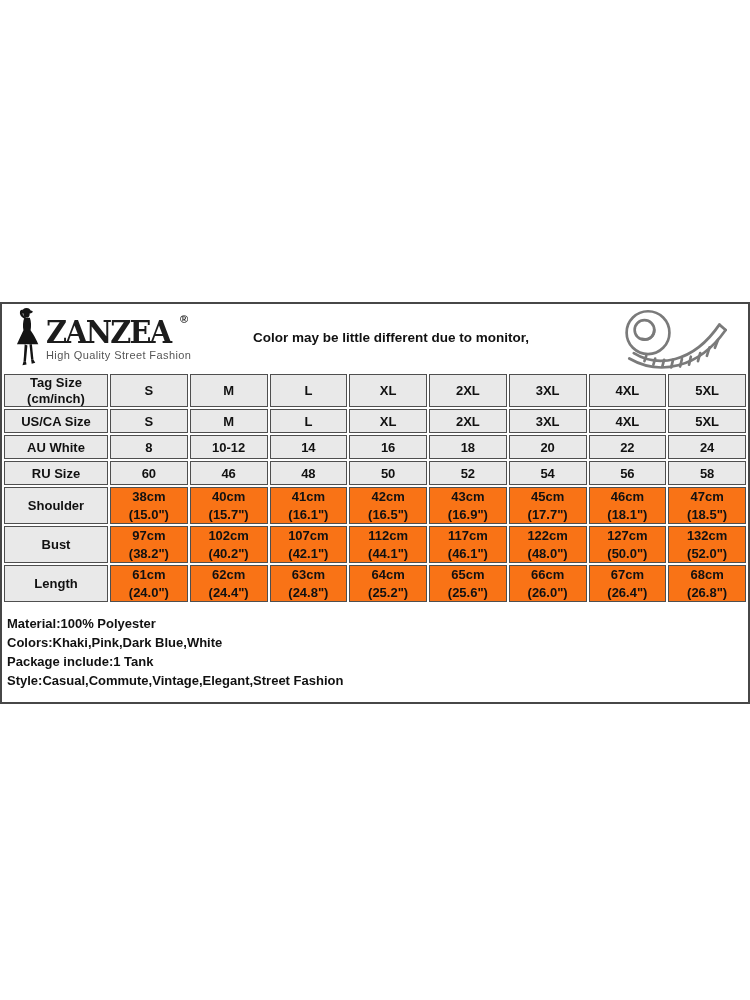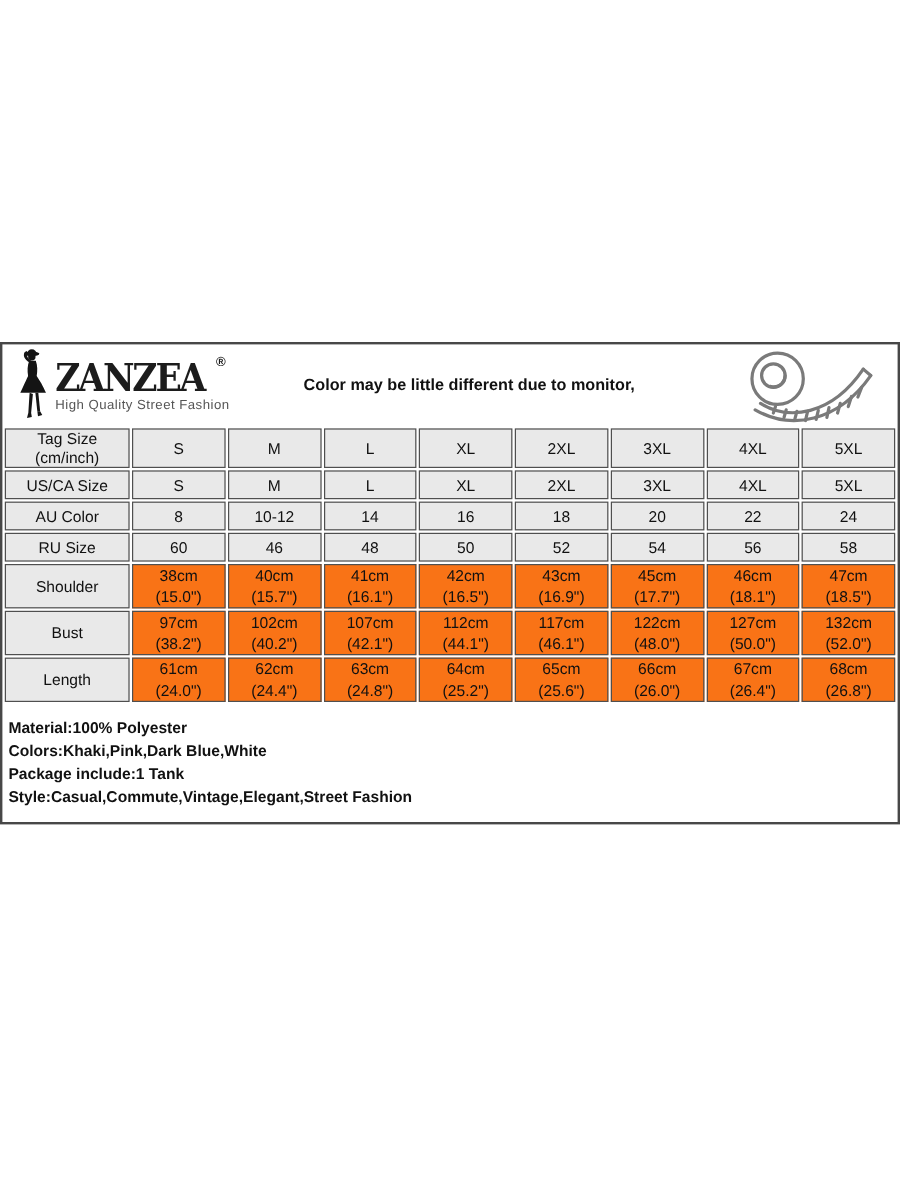--- a/index.html
+++ b/index.html
@@ -1,42 +1,42 @@
 <!DOCTYPE html>
 <html><head>
 <meta charset="utf-8">
 <style>
   html,body{margin:0;padding:0;background:#fff;}
   .sheet{
     position:relative;width:750px;height:1000px;background:#ffffff;
     font-family:"Liberation Sans",sans-serif;color:#1a1a1a;overflow:hidden;
   }
   .panel{
-    position:absolute;top:285px;left:0;width:746px;
+    position:absolute;top:302px;left:0;width:746px;
     border:2px solid #474747;background:#fff;
   }
   
   .panel-header{display:flex;align-items:center;height:68px;}
   .logo{display:flex;align-items:center;padding-left:10px;width:182px;box-sizing:border-box;}
   .logo svg{flex:0 0 auto;}
   .logo-text{margin-left:2px;display:flex;flex-direction:column;justify-content:flex-end;}
   .brand-row{line-height:1;white-space:nowrap;}
   .brand{
     font-family:"DejaVu Serif","Liberation Serif",serif;font-weight:700;
     font-size:32px;letter-spacing:-2px;display:inline-block;
     transform:scaleX(.9);transform-origin:left bottom;color:#1c1c1c;
   }
   .reg{font-size:11px;font-weight:700;vertical-align:top;position:relative;top:-2px;left:-4px;}
   .tagline{font-size:11px;color:#555;letter-spacing:.4px;margin-top:1px;white-space:nowrap;}
   .notice{flex:1;text-align:center;font-weight:700;font-size:13.5px;line-height:20px;color:#111;}
   .tape-wrap{width:150px;display:flex;justify-content:center;align-items:center;}
   
   table.size-table{
     border-collapse:separate;border-spacing:2px;width:100%;table-layout:fixed;
-    font-weight:400;font-size:13px;text-align:center;color:#111;
+    font-weight:700;font-size:13px;text-align:center;color:#111;
   }
   table.size-table td{border:1px solid #4f4f4f;padding:0;vertical-align:middle;overflow:hidden;}
   td.shaded{background:#e9e9e9;}
   td.plain{background:#f97316;}
   td.label-cell{background:#e9e9e9;}
   tr.row-h td{height:29px;line-height:1.2;}
   tr.row-s td{height:22px;}
   tr.row-m td{height:33px;line-height:1.35;}
   
   .panel-footer{padding:10px 6px 12px 5px;font-weight:700;font-size:13px;line-height:19px;color:#111;}
@@ -165,21 +165,21 @@
             </td>
             <td class="shaded">
               <div>4XL</div>
             </td>
             <td class="shaded">
               <div>5XL</div>
             </td>
           </tr>
           <tr class="row-s">
             <td class="label-cell">
-              <div>AU Color</div>
+              <div>AU White</div>
             </td>
             <td class="shaded">
               <div>8</div>
             </td>
             <td class="shaded">
               <div>10-12</div>
             </td>
             <td class="shaded">
               <div>14</div>
             </td>

